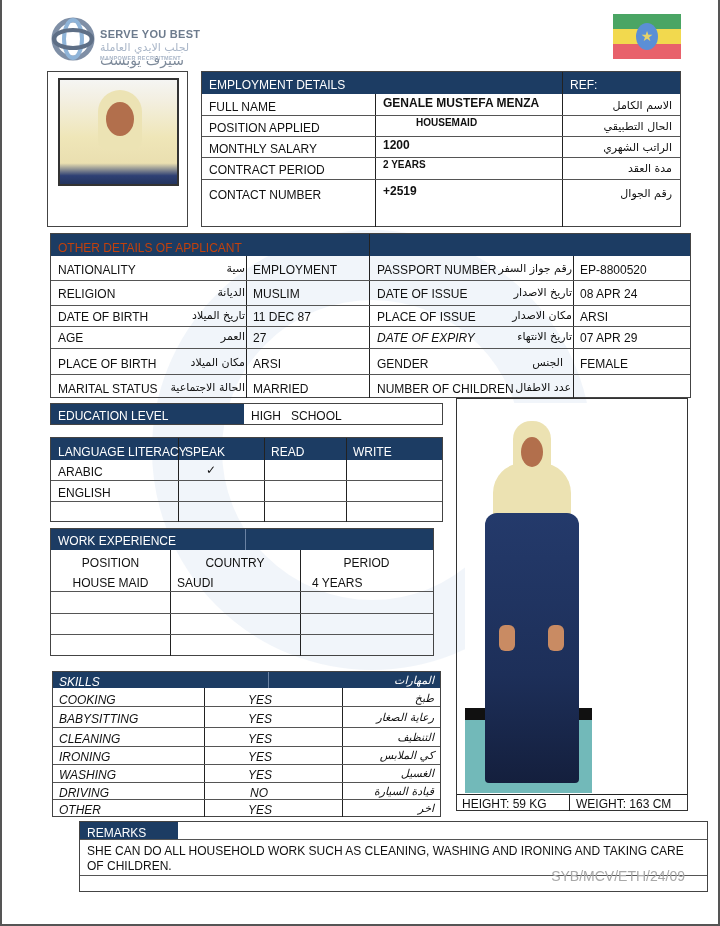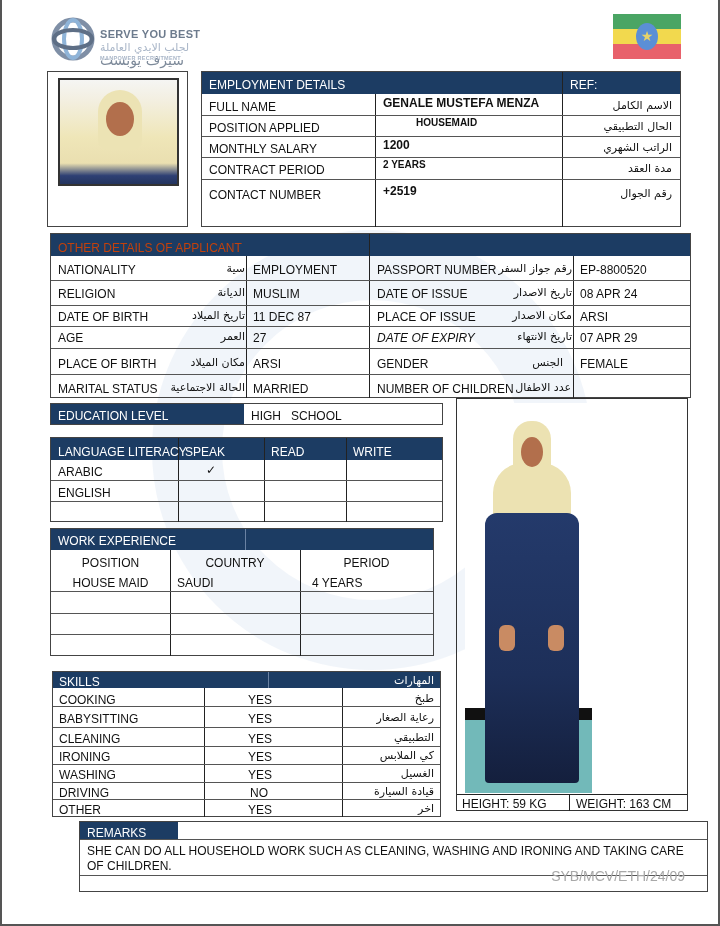--- a/index.html
+++ b/index.html
@@ -175,21 +175,21 @@
     <div class="abs" style="left:0;top:84px;width:382px;height:1px;background:#555;"></div>
     <div class="abs" style="left:0;top:105px;width:382px;height:1px;background:#555;"></div>
     <div class="abs" style="left:0;width:119px;top:27px;text-align:center;">POSITION</div>
     <div class="abs" style="left:119px;width:130px;top:27px;text-align:center;">COUNTRY</div>
     <div class="abs" style="left:249px;width:133px;top:27px;text-align:center;">PERIOD</div>
     <div class="abs" style="left:0;width:119px;top:47px;text-align:center;">HOUSE MAID</div>
     <div class="abs" style="left:126px;top:47px;">SAUDI</div>
     <div class="abs" style="left:261px;top:47px;">4 YEARS</div>
   </div>
 
-  <div class="abs" style="left:50px;top:671px;width:389px;height:146px;border:1px solid #444;">
+  <div class="abs" style="left:50px;top:671px;width:389px;height:146px;border:1px solid #444;font-style:italic;">
     <div class="abs hdr" style="left:0;top:0;width:387px;height:16px;"></div>
     <div class="abs" style="left:215px;top:0;width:1px;height:16px;background:#6a82a3;"></div>
     <div class="abs" style="left:6px;top:3px;color:#fff;">SKILLS</div>
     <div class="abs ar" style="right:6px;top:2px;color:#fff;">المهارات</div>
     <div class="abs" style="left:151px;top:16px;width:1px;height:129px;background:#222;"></div>
     <div class="abs" style="left:289px;top:16px;width:1px;height:129px;background:#222;"></div>
 
     <div class="abs" style="left:0;top:34px;width:387px;height:1px;background:#555;"></div>
     <div class="abs" style="left:0;top:55px;width:387px;height:1px;background:#555;"></div>
     <div class="abs" style="left:0;top:74px;width:387px;height:1px;background:#555;"></div>
@@ -200,21 +200,21 @@
     <div class="abs" style="left:6px;top:21px;">COOKING</div>
     <div class="abs" style="left:195px;top:21px;">YES</div>
     <div class="abs ar" style="right:6px;top:20px;">طبخ</div>
 
     <div class="abs" style="left:6px;top:40px;">BABYSITTING</div>
     <div class="abs" style="left:195px;top:40px;">YES</div>
     <div class="abs ar" style="right:6px;top:39px;">رعاية الصغار</div>
 
     <div class="abs" style="left:6px;top:60px;">CLEANING</div>
     <div class="abs" style="left:195px;top:60px;">YES</div>
-    <div class="abs ar" style="right:6px;top:59px;">التطبيقي</div>
+    <div class="abs ar" style="right:6px;top:59px;">التنظيف</div>
 
     <div class="abs" style="left:6px;top:78px;">IRONING</div>
     <div class="abs" style="left:195px;top:78px;">YES</div>
     <div class="abs ar" style="right:6px;top:77px;">كي الملابس</div>
 
     <div class="abs" style="left:6px;top:96px;">WASHING</div>
     <div class="abs" style="left:195px;top:96px;">YES</div>
     <div class="abs ar" style="right:6px;top:95px;">الغسيل</div>
 
     <div class="abs" style="left:6px;top:114px;">DRIVING</div>

